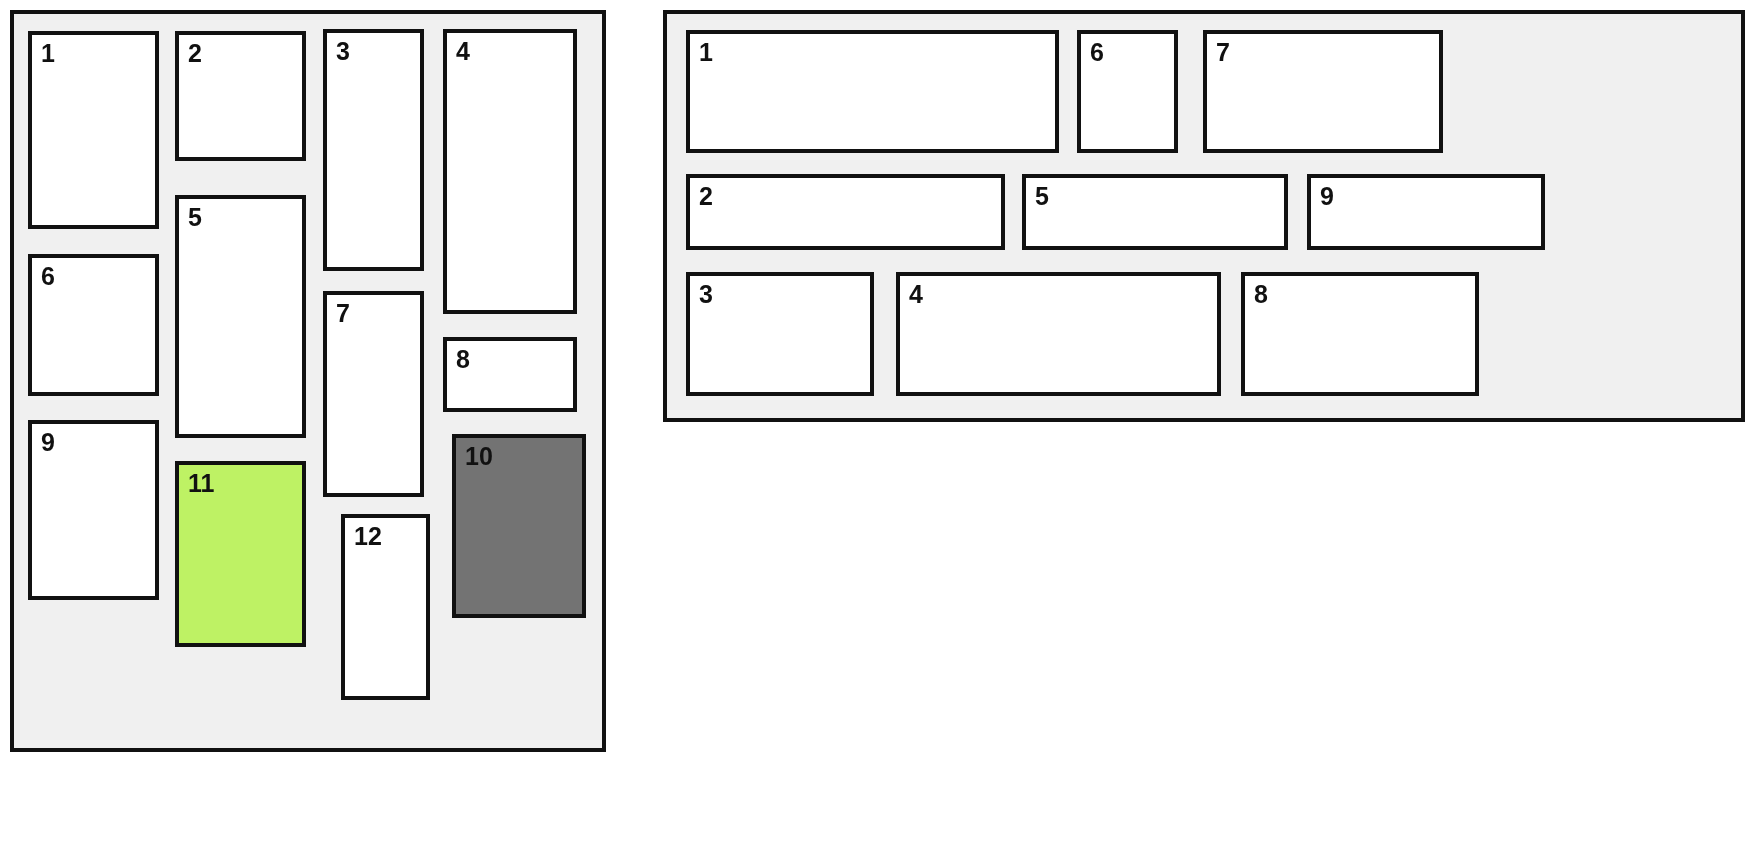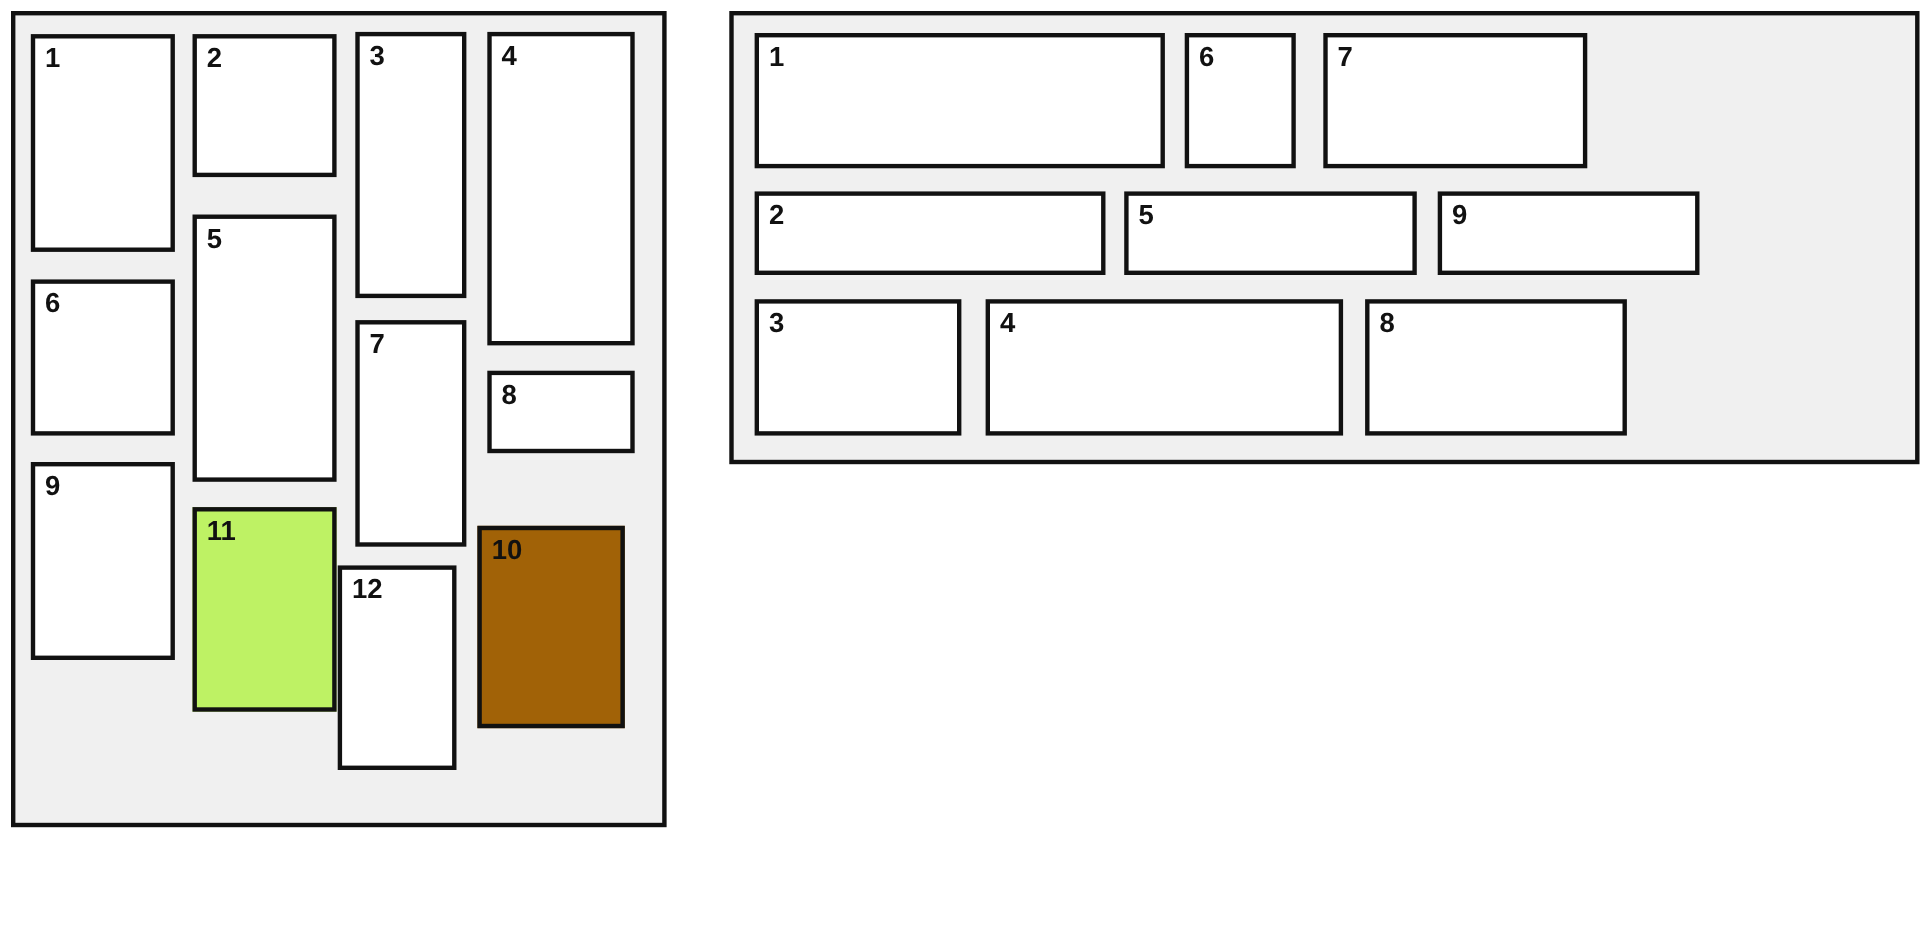--- a/index.html
+++ b/index.html
@@ -69,27 +69,27 @@
       </div>
       <div class="box" style="left: 309px; top: 277px; width: 101px; height: 206px; background: rgb(255, 255, 255); border-color: rgb(17, 17, 17); border-width: 4px;">
         <span class="box-label">7</span>
       </div>
       <div class="box" style="left: 429px; top: 323px; width: 134px; height: 75px; background: rgb(255, 255, 255); border-color: rgb(17, 17, 17); border-width: 4px;">
         <span class="box-label">8</span>
       </div>
       <div class="box" style="left: 14px; top: 406px; width: 131px; height: 180px; background: rgb(255, 255, 255); border-color: rgb(17, 17, 17); border-width: 4px;">
         <span class="box-label">9</span>
       </div>
-      <div class="box" style="left: 420px; top: 420px; width: 134px; height: 184px; background: #a16207; border-color: rgb(17, 17, 17); border-width: 4px; margin-top: 44px;">
+      <div class="box" style="left: 438px; top: 420px; width: 134px; height: 184px; background: #737373; border-color: rgb(17, 17, 17); border-width: 4px;">
         <span class="box-label">10</span>
       </div>
       <div class="box" style="left: 161px; top: 447px; width: 131px; height: 186px; background: #bef264; border-color: rgb(17, 17, 17); border-width: 4px;">
         <span class="box-label">11</span>
       </div>
-      <div class="box" style="left: 293px; top: 500px; width: 108px; height: 186px; background: rgb(255, 255, 255); border-color: rgb(17, 17, 17); border-width: 4px;">
+      <div class="box" style="left: 327px; top: 500px; width: 89px; height: 186px; background: rgb(255, 255, 255); border-color: rgb(17, 17, 17); border-width: 4px;">
         <span class="box-label">12</span>
       </div>
     </div>
     <div class="container" style="left: 663px; top: 10px; width: 1082px; height: 412px; background: rgb(240, 240, 240); border-color: rgb(17, 17, 17); border-width: 4px;">
       <div class="box" style="left: 19px; top: 16px; width: 373px; height: 123px; background: rgb(255, 255, 255); border-color: rgb(17, 17, 17); border-width: 4px;">
         <span class="box-label">1</span>
       </div>
       <div class="box" style="left: 410px; top: 16px; width: 101px; height: 123px; background: rgb(255, 255, 255); border-color: rgb(17, 17, 17); border-width: 4px;">
         <span class="box-label">6</span>
       </div>

